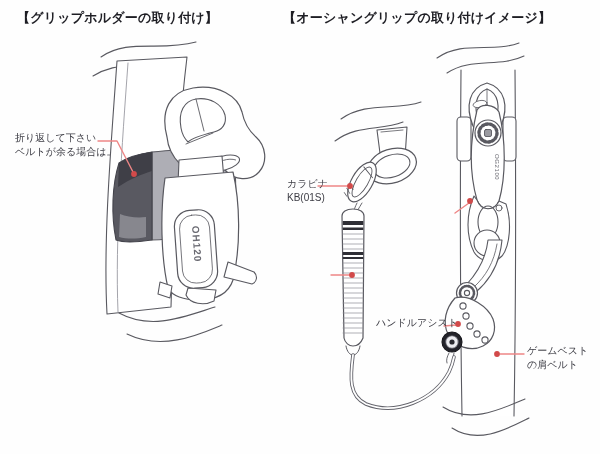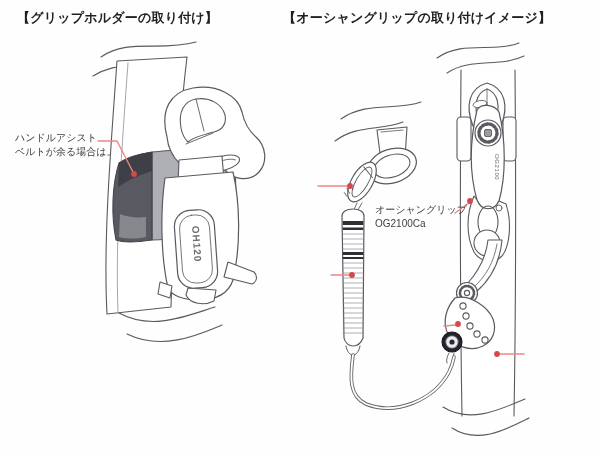--- a/index.html
+++ b/index.html
@@ -223,28 +223,33 @@
         <polyline points="500,354 524,354"></polyline>
         <circle cx="497" cy="354" r="2.9" fill="#d24a4a" stroke="none"></circle>
       </g>
     </g>
   </svg>
 
   <div class="panel-title" id="title-right">【オーシャングリップの取り付けイメージ】</div>
   <div class="panel-title" id="title-left">【グリップホルダーの取り付け】</div>
 
   <div class="lbl" id="callout">
+    <div>折り返して下さい</div>
+    <div>ベルトが余る場合は。</div>
+  </div>
+
+  <div class="lbl" id="lbl-carabiner">
+    <div>カラビナ</div>
+    <div>KB(01S)</div>
+  </div>
+
+
+
+  <div class="lbl" id="lbl-handle-assist">
     <div>ハンドルアシスト</div>
-    <div>ベルトが余る場合は。</div>
-  </div>
-
-
-  <div class="lbl" id="lbl-ocean-grip">
-    <div>オーシャングリップ</div>
-    <div>OG2100Ca</div>
-  </div>
-
-
-  <div class="lbl" id="lbl-handle-assist">
-  </div>
-
+  </div>
+
+  <div class="lbl" id="lbl-vest-belt">
+    <div>ゲームベスト</div>
+    <div>の肩ベルト</div>
+  </div>
 
 </div>
 
 </body></html>

